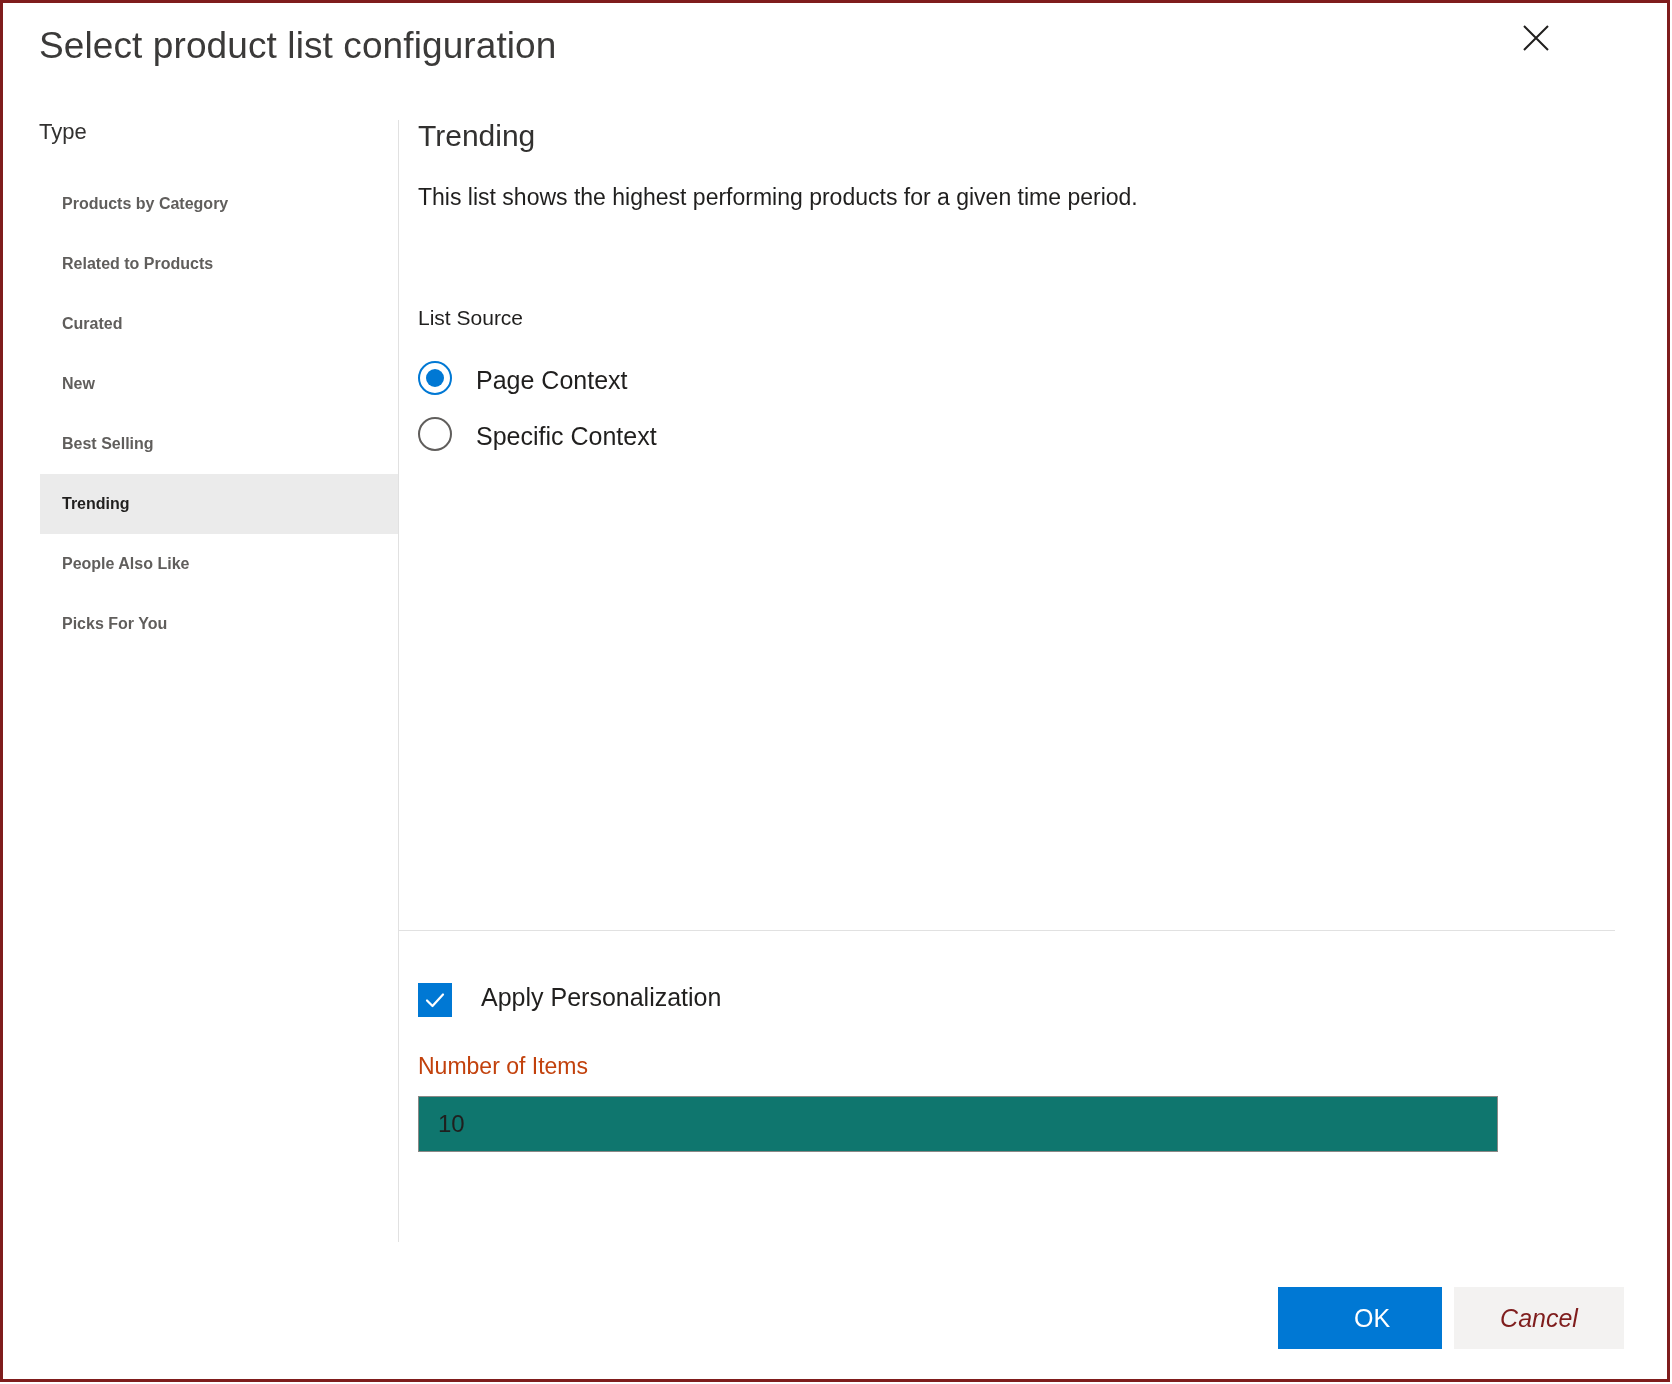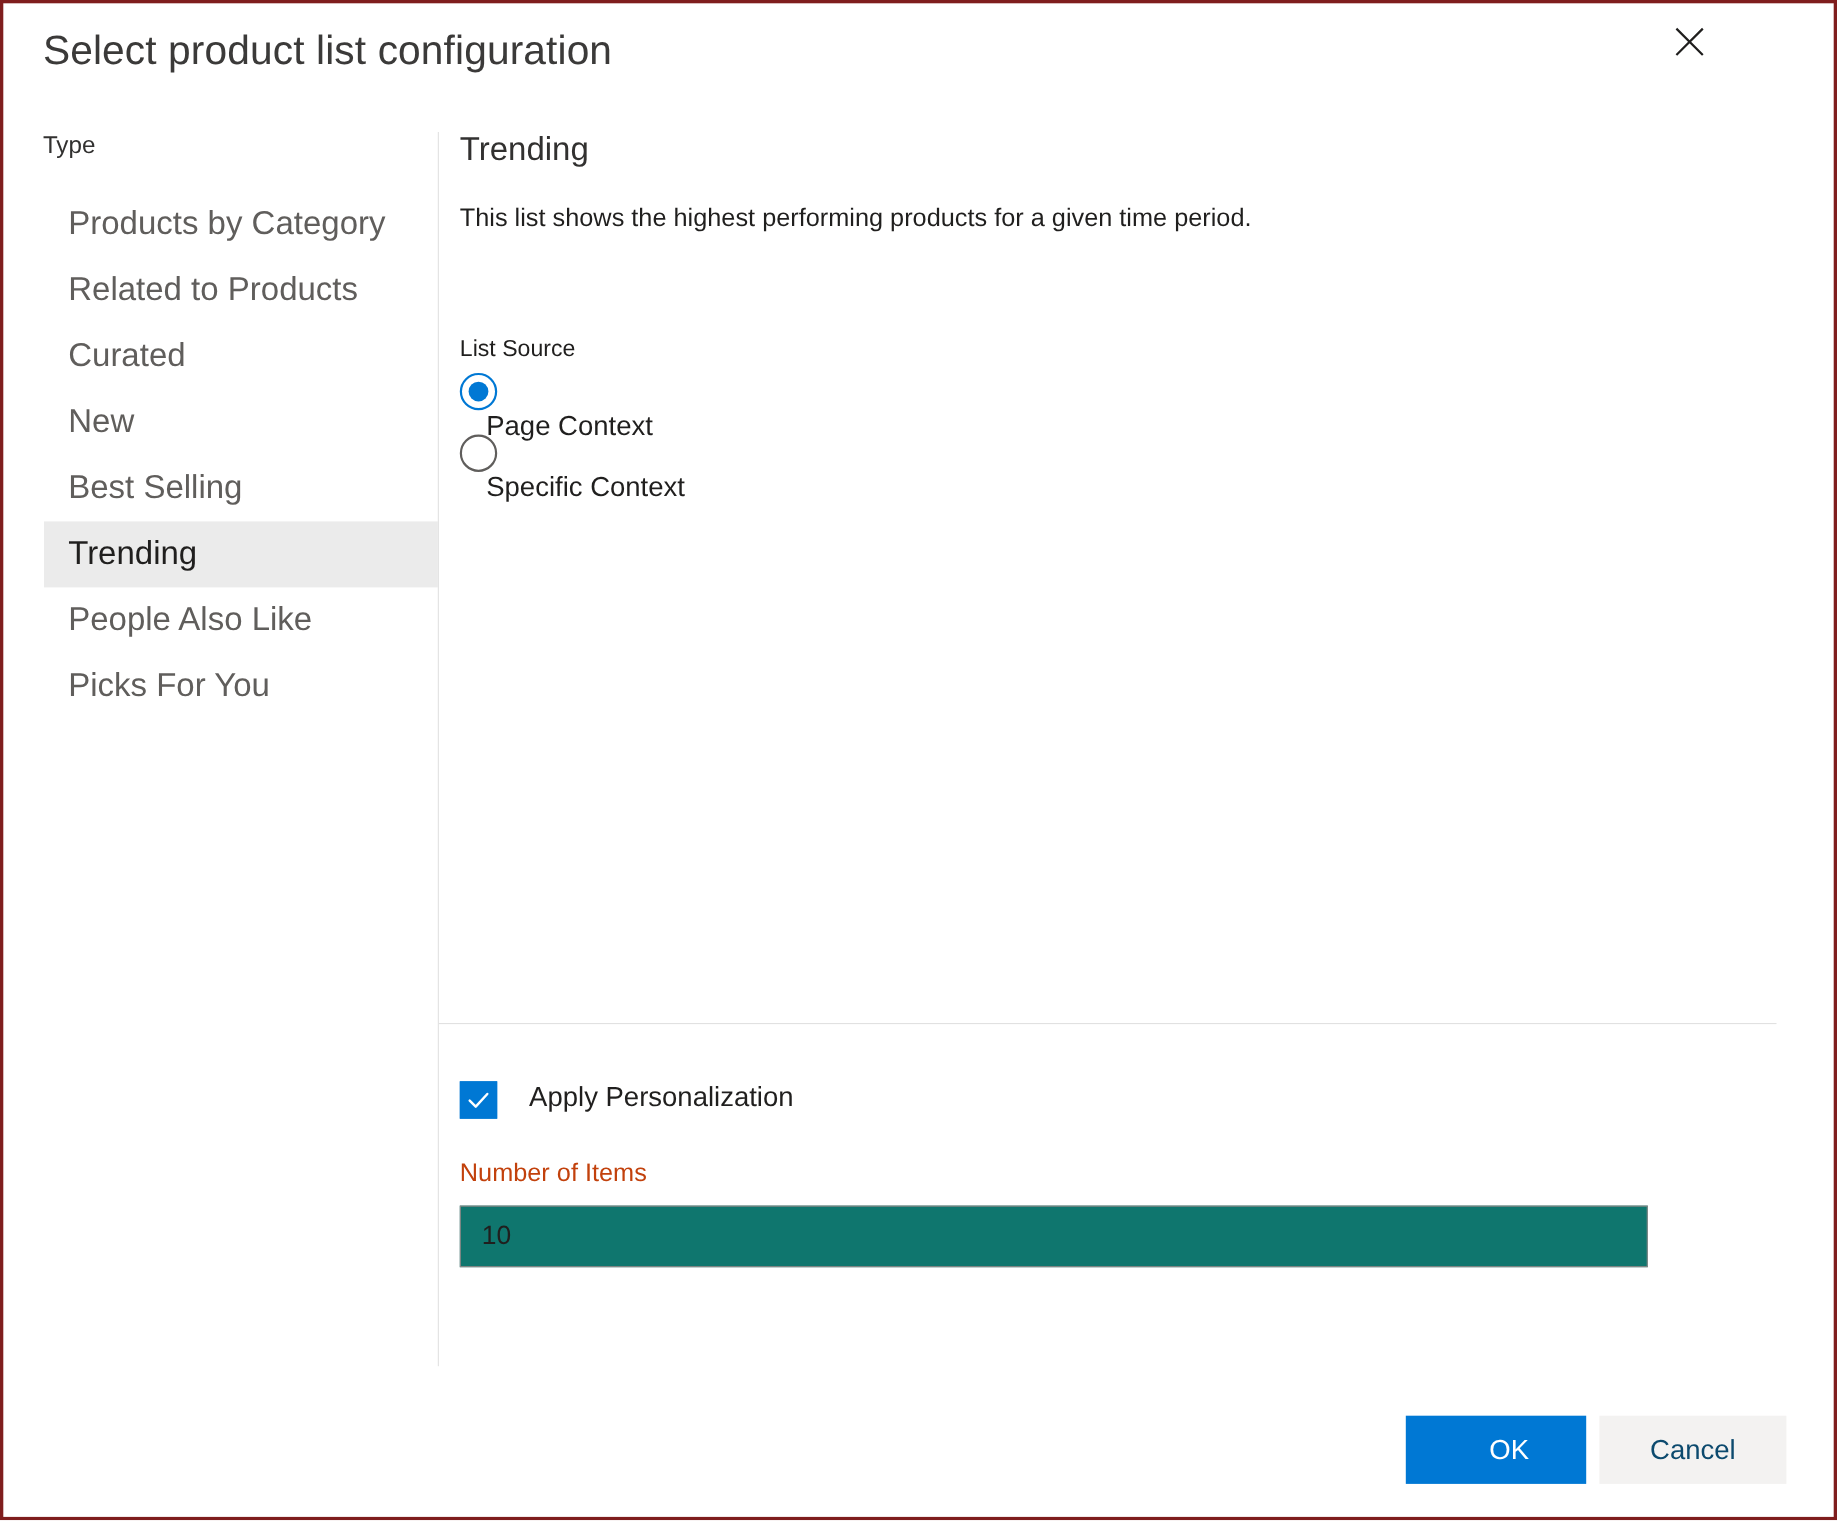--- a/index.html
+++ b/index.html
@@ -87,23 +87,23 @@
     cursor: pointer;
     background: transparent;
   }
   .sidebar-item.selected {
     background: #ebebeb;
     margin-left: 37px;
     padding-left: 22px;
     width: 358px;
   }
   .sidebar-item-label {
-    font-size: 30px;
+    font-size: 16px;
     color: #605e5c;
-    font-weight: 400;
+    font-weight: 700;
     white-space: nowrap;
   }
   .sidebar-item.selected .sidebar-item-label {
     color: #201f1e;
   }
 
   
   .v-divider {
     position: absolute;
     left: 395px;
@@ -146,24 +146,23 @@
   }
   #list-source-label { left: 19px; top: 182px; }
 
   .radio-group {
     position: absolute;
     left: 19px;
     top: 232px;
   }
   .radio-row {
     display: flex;
-    align-items: flex-start;
+    align-items: flex-end;
     height: 56px;
     cursor: pointer;
-    flex-direction: column;
   }
   .radio-outer {
     width: 34px;
     height: 34px;
     border-radius: 50%;
     box-sizing: border-box;
     border: 2px solid #605e5c;
     display: flex;
     align-items: center;
     justify-content: center;
@@ -268,22 +267,23 @@
     align-items: center;
     justify-content: center;
   }
   .btn-primary {
     background: #0078d4;
     color: #ffffff;
     padding-left: 44px;
   }
   .btn-secondary {
     background: #f3f2f1;
-    color: #0c4a6e;
+    color: #7f1d1d;
     min-width: 170px;
+    font-style: italic;
   }
 </style>
 </head>
 <body>
 
 <div class="dialog">
 
   <div class="title-row">
     <div class="dialog-title">Select product list configuration</div>
     <button class="close-button">

